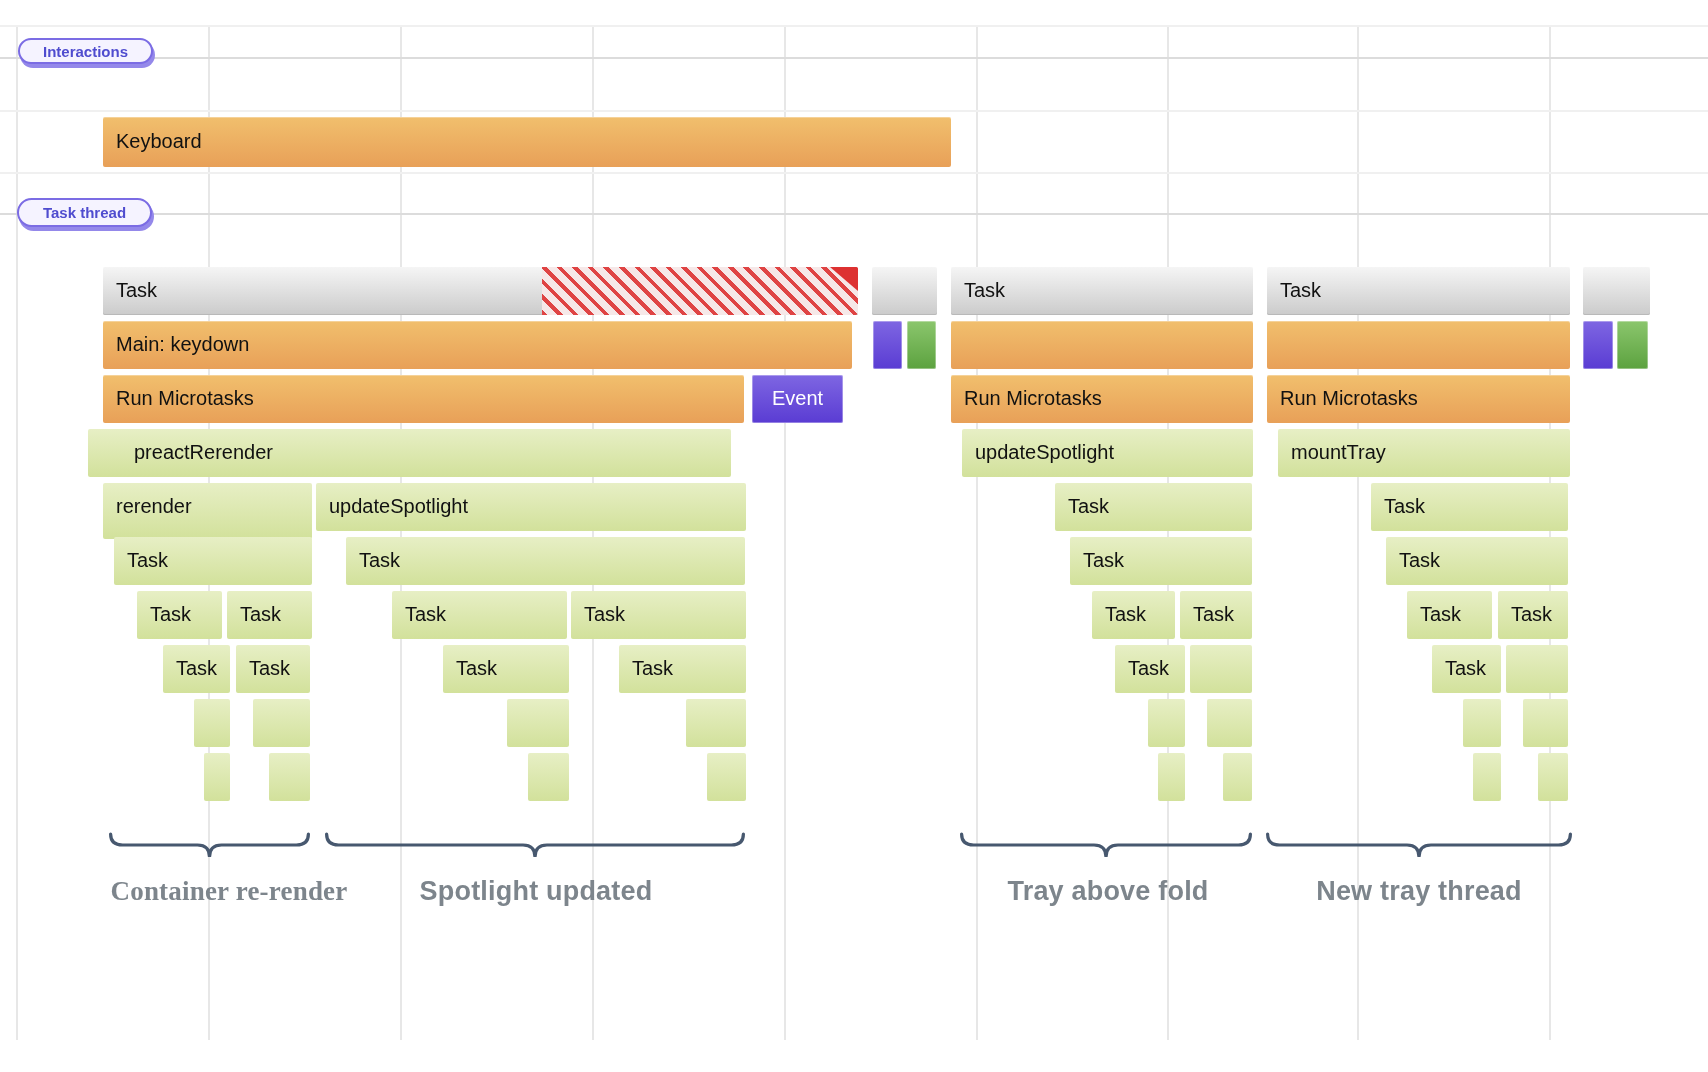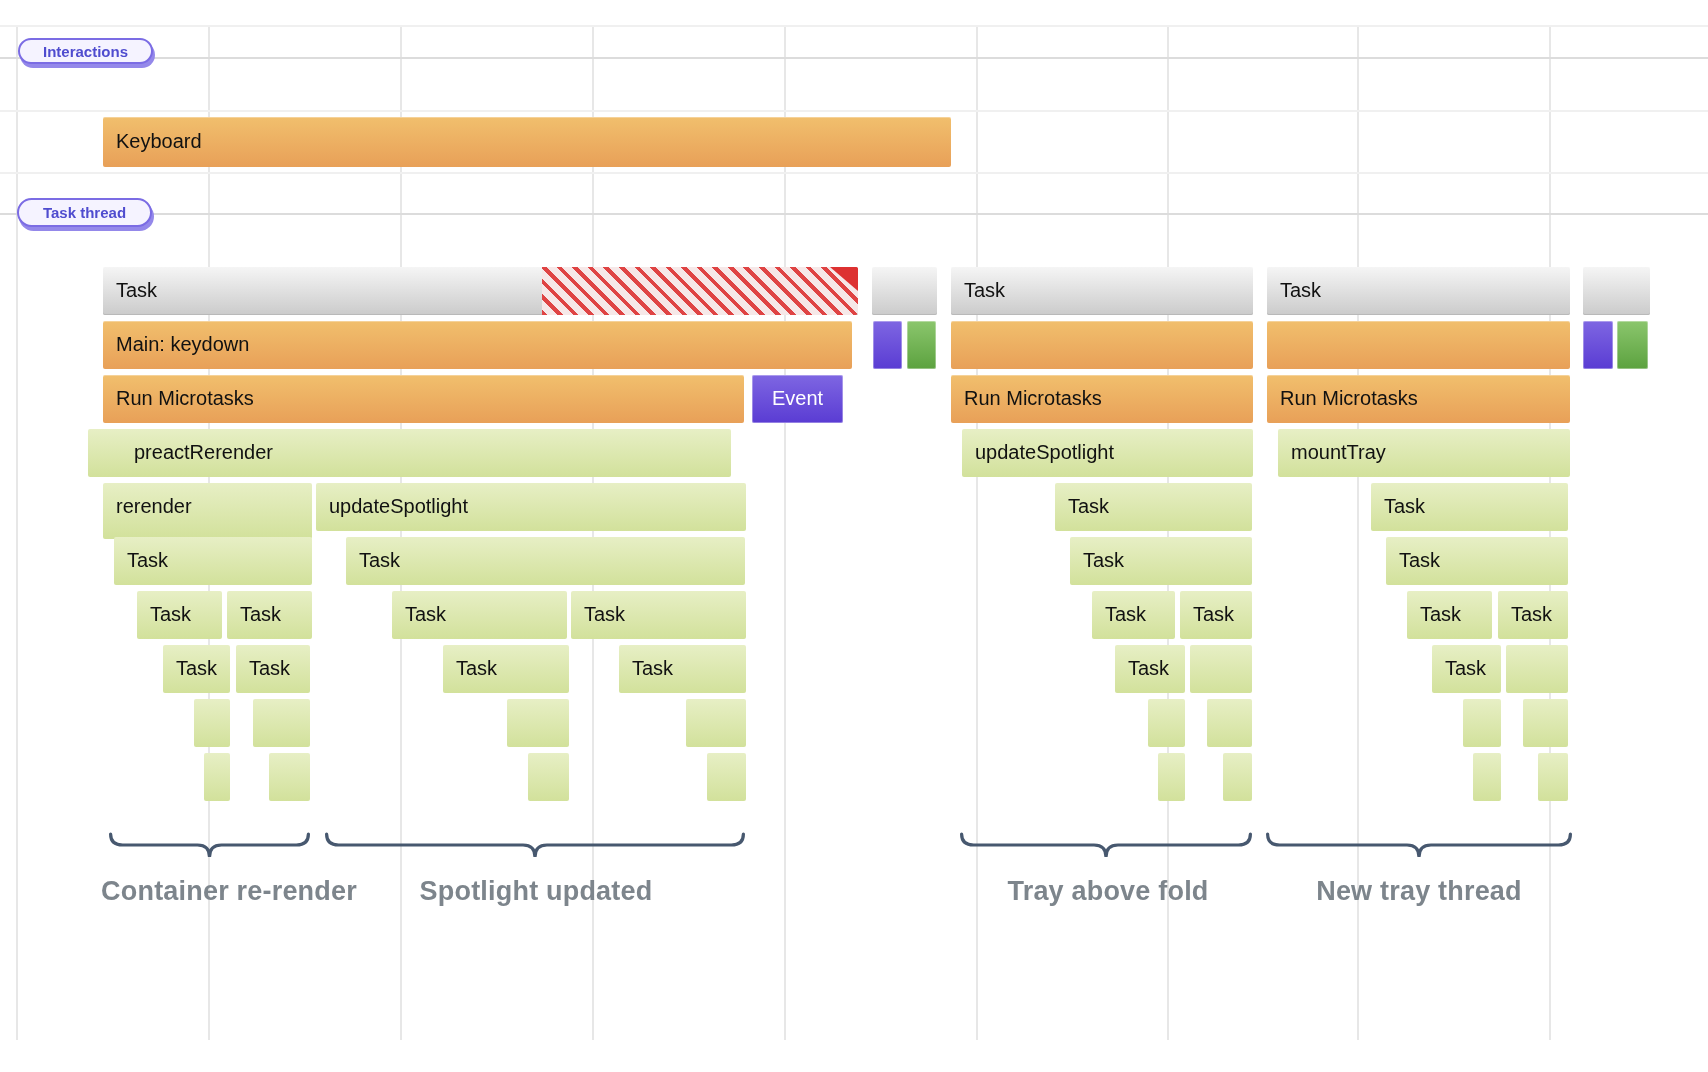--- a/index.html
+++ b/index.html
@@ -127,21 +127,21 @@
       <div class="bar gy" style="left: 707px; top: 753px; width: 39px; height: 48px; line-height: 46px;"></div>
       <div class="bar gy" style="left: 1158px; top: 753px; width: 27px; height: 48px; line-height: 46px;"></div>
       <div class="bar gy" style="left: 1223px; top: 753px; width: 29px; height: 48px; line-height: 46px;"></div>
       <div class="bar gy" style="left: 1473px; top: 753px; width: 28px; height: 48px; line-height: 46px;"></div>
       <div class="bar gy" style="left: 1538px; top: 753px; width: 30px; height: 48px; line-height: 46px;"></div>
     </div>
   <div id="annos">
       <svg class="brace" width="201" height="30" viewBox="0 0 201 30" style="left: 109px; top: 832px;">
         <path d="M1.6,2 Q1.6,13 13.6,13 L88.5,13 Q100.5,13 100.5,25 Q100.5,13 112.5,13 L187.4,13 Q199.4,13 199.4,2"></path>
       </svg>
-      <div class="anno-label" style="left: 19px; top: 876px;">Container re-render</div>
+      <div class="anno-label" style="left: 19px; top: 876px; font-family: Liberation Serif, serif;">Container re-render</div>
       <svg class="brace" width="420" height="30" viewBox="0 0 420 30" style="left: 325px; top: 832px;">
         <path d="M1.6,2 Q1.6,13 13.6,13 L198,13 Q210,13 210,25 Q210,13 222,13 L406.4,13 Q418.4,13 418.4,2"></path>
       </svg>
       <div class="anno-label" style="left: 326px; top: 876px;">Spotlight updated</div>
       <svg class="brace" width="292" height="30" viewBox="0 0 292 30" style="left: 960px; top: 832px;">
         <path d="M1.6,2 Q1.6,13 13.6,13 L134,13 Q146,13 146,25 Q146,13 158,13 L278.4,13 Q290.4,13 290.4,2"></path>
       </svg>
       <div class="anno-label" style="left: 898px; top: 876px;">Tray above fold</div>
       <svg class="brace" width="306" height="30" viewBox="0 0 306 30" style="left: 1266px; top: 832px;">
         <path d="M1.6,2 Q1.6,13 13.6,13 L141,13 Q153,13 153,25 Q153,13 165,13 L292.4,13 Q304.4,13 304.4,2"></path>

